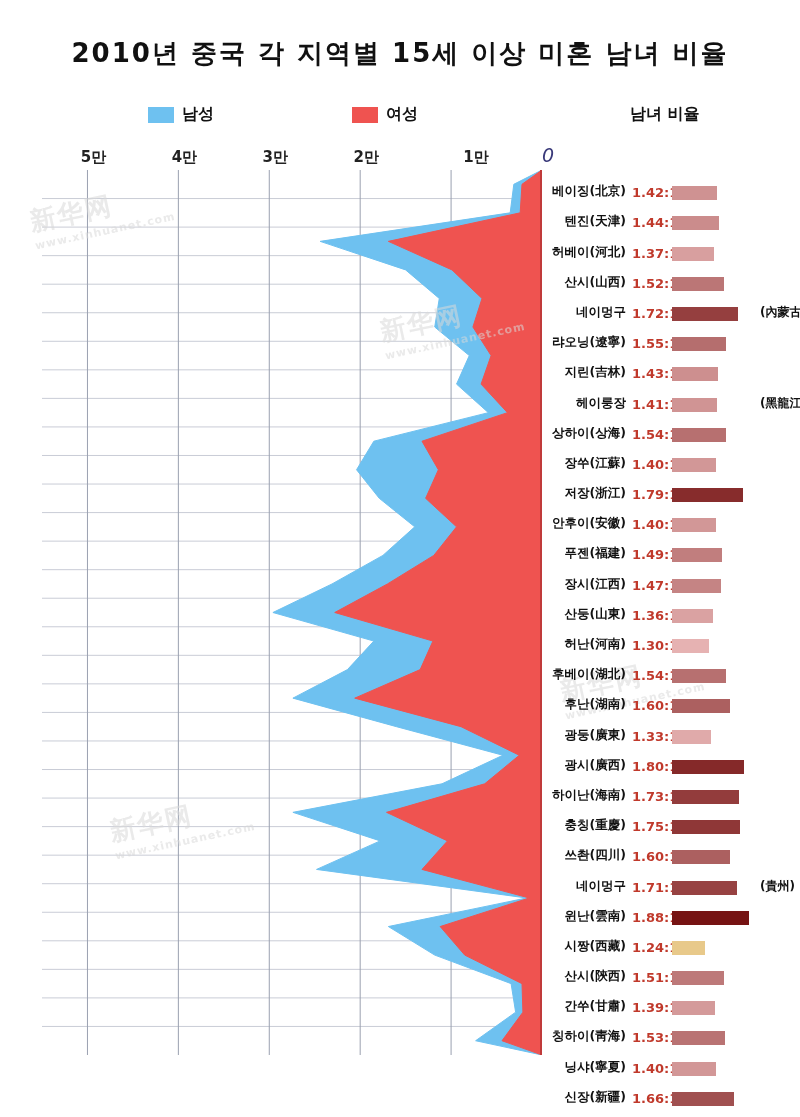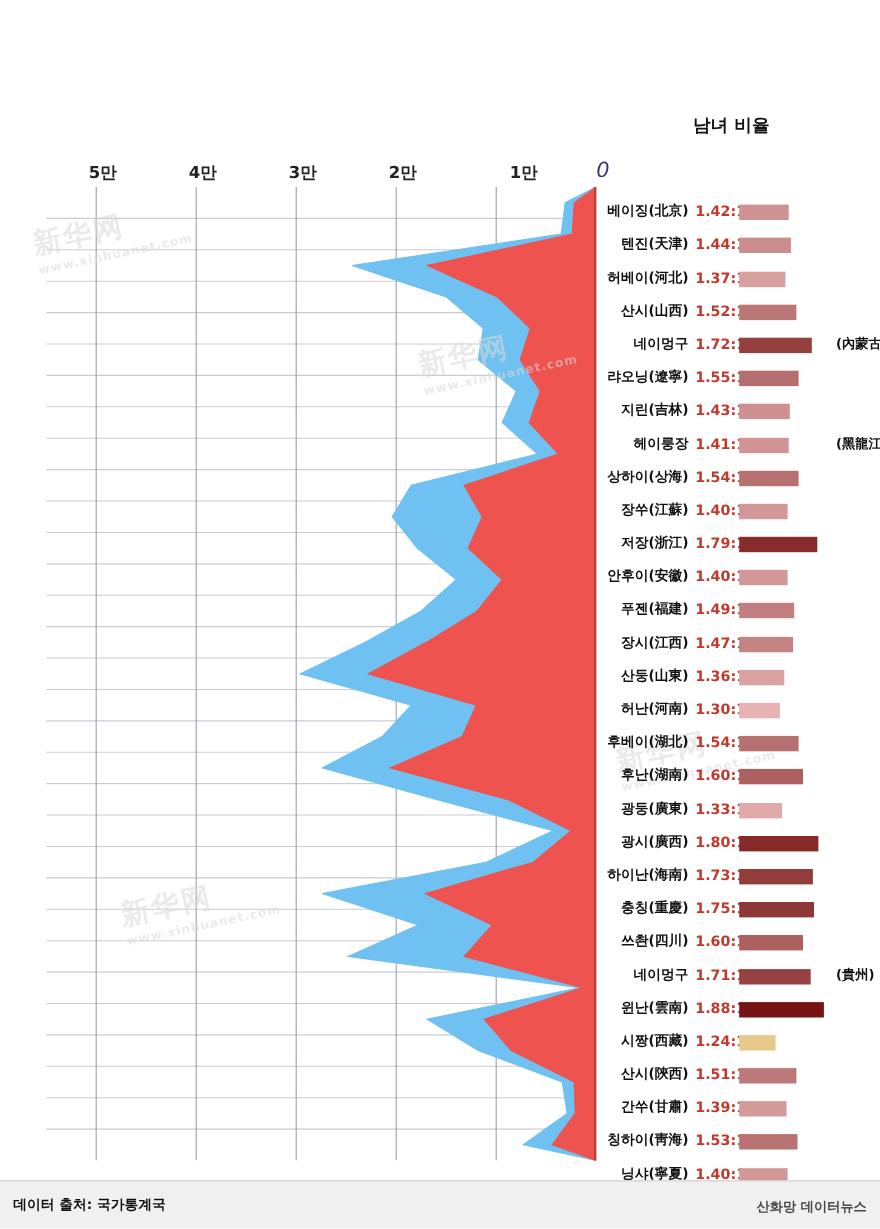--- a/index.html
+++ b/index.html
@@ -100,21 +100,32 @@
   .footer-right {
     position:absolute; right:12px; top:15px;
     font-size:12px; font-weight:bold; color:#4a4a4a;
   }
 </style>
 </head>
 <body>
 
 <div class="page">
 
-
+  <div class="title">2010년 중국 각 지역별 15세 이상 미혼 남녀 비율</div>
+
+  <div class="legend">
+    <div class="legend-item legend-male">
+      <span class="legend-swatch" id="sw-male" style="background: rgb(110, 193, 240);"></span>
+      <span class="legend-label">남성</span>
+    </div>
+    <div class="legend-item legend-female">
+      <span class="legend-swatch" id="sw-female" style="background: rgb(239, 83, 80);"></span>
+      <span class="legend-label">여성</span>
+    </div>
+  </div>
   <div class="ratio-header">남녀 비율</div>
 
   <div class="axis-labels" id="axis-labels">
       <div class="axis-tick-label" style="left: 87.4545px; top: 0px;">5만</div>
       <div class="axis-tick-label" style="left: 178.364px; top: 0px; text-align: center;">4만</div>
       <div class="axis-tick-label" style="left: 269.273px; top: 0px;">3만</div>
       <div class="axis-tick-label" style="left: 360.182px; top: 0px;">2만</div>
       <div class="axis-tick-label" style="left: 451.091px; top: 0px; margin-left: 19px;">1만</div>
       <div class="axis-zero" style="left: 542px; top: -4px;">0</div>
     </div>
@@ -383,17 +394,13 @@
       </div>
       <div class="row">
         <div class="row-name">신장(新疆)</div>
         <div class="row-ratio">1.66:1</div>
         <div class="row-bar-wrap">
           <div class="row-bar" style="width: 61.9px; background: rgb(160, 80, 80);"></div>
         </div>
       </div>
     </div>
 
-  <div class="footer">
-    <div class="footer-left">데이터 출처: 국가통계국</div>
-    <div class="footer-right">산화망 데이터뉴스</div>
-  </div>
 </div>
 
 </body></html>

